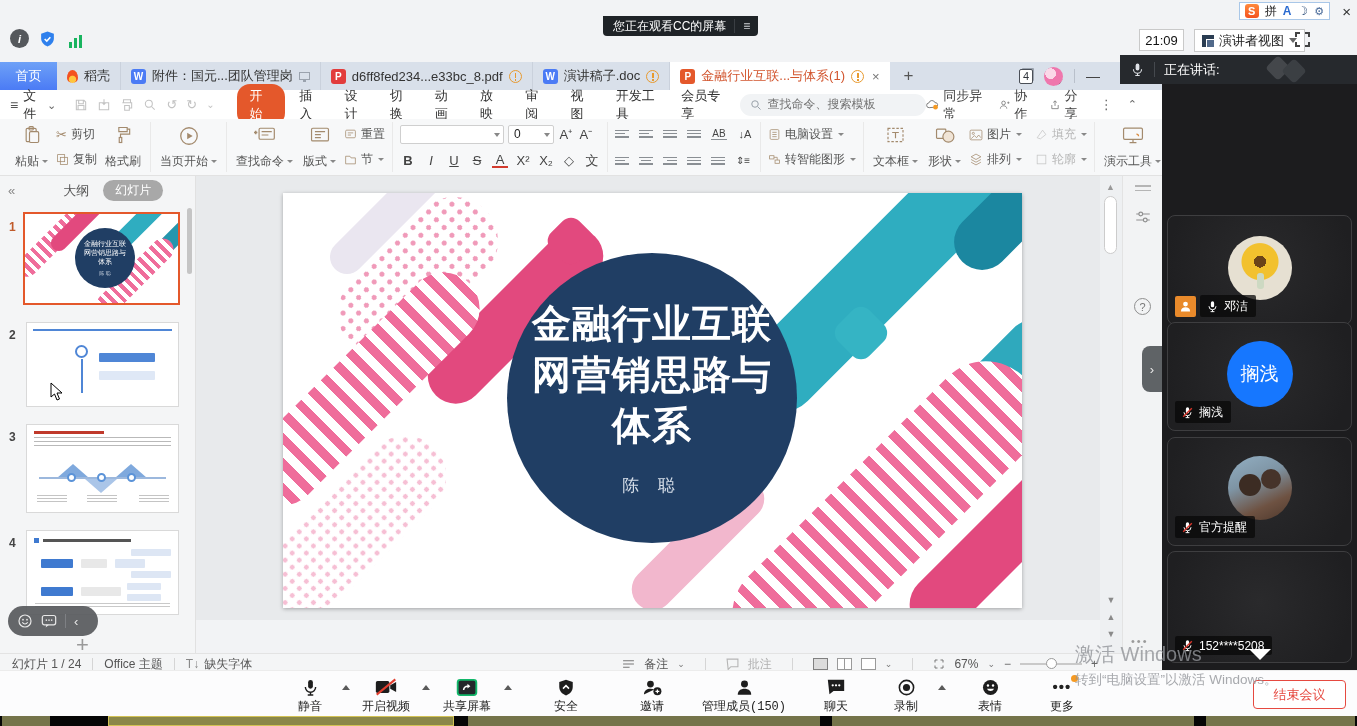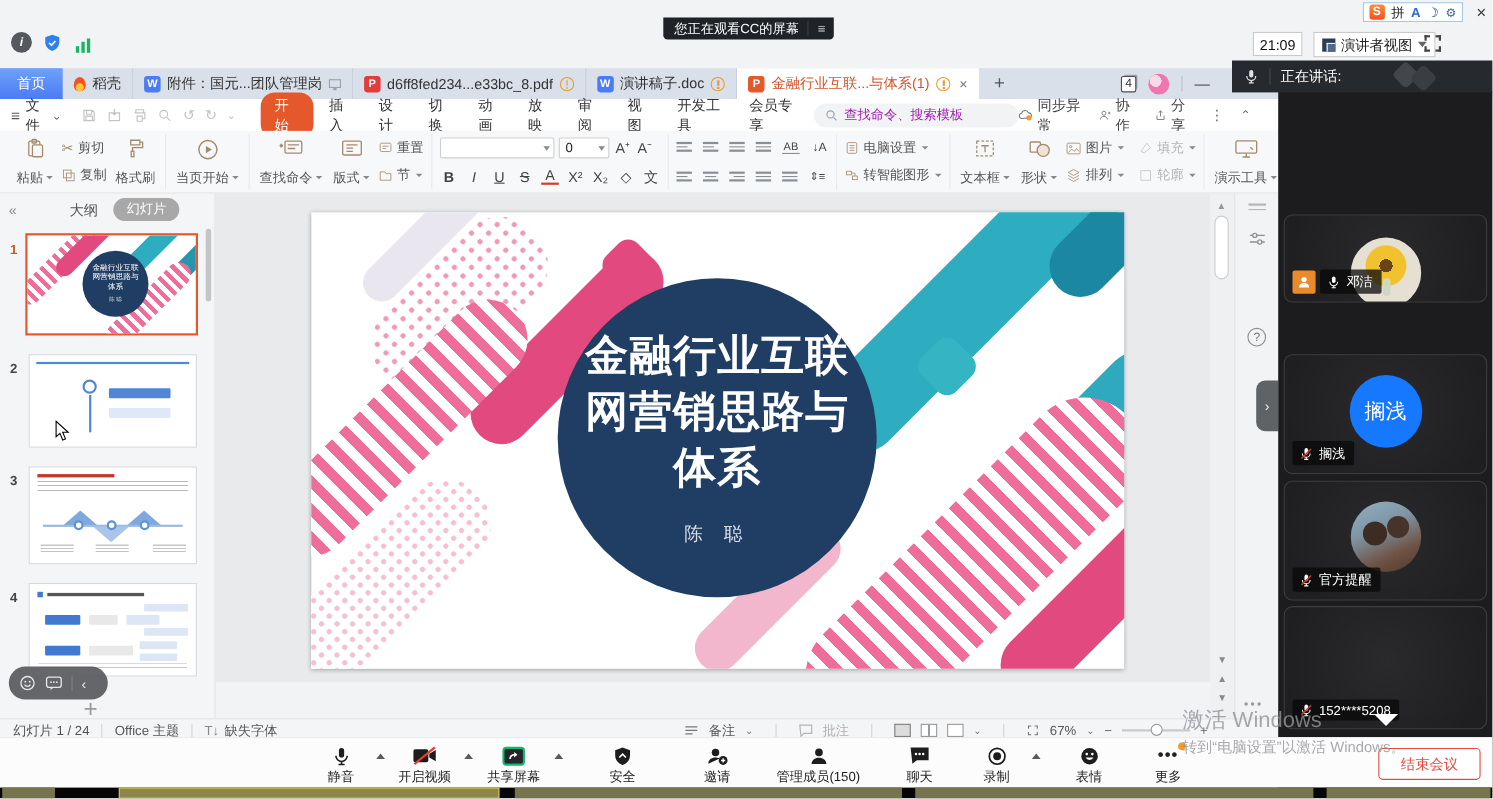--- a/index.html
+++ b/index.html
@@ -68,21 +68,21 @@
   .minimize { color:#444; font-size:14px; }
 
   
   .menubar { position:absolute; left:0; top:90px; width:1357px; height:29px; background:#fff; display:flex; align-items:center; font-size:13px; color:#333; }
   .mb-file { display:flex; align-items:center; gap:5px; padding:0 8px 0 10px; }
   .hamb { color:#555; font-size:14px; }
   .qbar { display:flex; align-items:center; gap:9px; color:#c3c3c3; padding:0 10px; font-size:13px;}
   .qbar svg { display:block; }
   .pill-start { background:#e4582b; color:#fff; border-radius:13px; padding:3px 13px; margin:0 6px 0 12px; font-size:13px;}
   .mitems { display:flex; align-items:center; gap:25px; margin-left:8px; }
-  .searchbox { margin-left:18px; width:212px; height:22px; background:#f1f3f5; border-radius:12px; display:flex; align-items:center; gap:6px; padding:0 10px; color:#a21caf; font-size:12px;}
+  .searchbox { margin-left:18px; width:212px; height:22px; background:#f1f3f5; border-radius:12px; display:flex; align-items:center; gap:6px; padding:0 10px; color:#737373; font-size:12px;}
   .mb-right { margin-left:auto; display:flex; align-items:center; gap:15px; padding-right:220px; color:#444; }
   .mb-it { display:flex; align-items:center; gap:4px; }
   .vdots { color:#666; letter-spacing:0; font-size:13px; }
   .chev-up { color:#666; font-size:11px; }
 
   
   .ribbon { position:absolute; left:0; top:119px; width:1357px; height:57px; background:#f7f8f9; border-bottom:1px solid #e2e2e2;
     display:flex; align-items:stretch; padding:3px 0 3px 6px; overflow:hidden; }
   .rg { border-right:1px solid #e9e9e9; padding:0 7px; display:flex; gap:6px; align-items:stretch; flex:none;}
   .bigbtn { display:flex; flex-direction:column; align-items:center; justify-content:space-between; font-size:12px; color:#555; padding:3px 2px 2px; white-space:nowrap;}
@@ -192,21 +192,21 @@
   .fp-div { width:1px; height:14px; background:#7e8084;}
   .fp-arr { color:#e5e5e5; font-size:13px; }
 
   
   .mtoolbar { position:absolute; left:0; top:670px; width:1357px; height:46px; background:#fcfcfd; border-top:1px solid #ececec; z-index:40; }
   .mt-inner { position:absolute; left:281px; top:0; display:flex; align-items:flex-start; }
   .mbtn { display:flex; flex-direction:column; align-items:center; padding-top:5px; font-size:12px; color:#222; width:58px; white-space:nowrap;}
   .mbtn .micw { height:22px; display:flex; align-items:center; }
   .mcaret { width:14px; padding-top:14px; display:flex; justify-content:center; }
   .mcaret i { width:0; height:0; border-left:4px solid transparent; border-right:4px solid transparent; border-bottom:5px solid #5a5a5a;}
-  .mbtn.members { width:94px; }
+  .mbtn.members { width:94px;font-family:Liberation Mono, monospace; }
   .more-dots { font-size:15px; font-weight:bold; letter-spacing:1px; color:#222; position:relative; line-height:20px;}
   .more-note { position:absolute; right:-7px; top:-2px; width:7px; height:7px; background:#f59a23; border-radius:50%;}
   .end-btn { position:absolute; right:11px; top:9px; width:93px; height:29px; border:1px solid #e64940; border-radius:4px;
     color:#e64940; font-size:13px; display:flex; align-items:center; justify-content:center; background:#fff; z-index:41;}
 
   .watermark { position:absolute; left:1075px; top:641px; z-index:80; color:rgba(145,148,152,.8); pointer-events:none; white-space:nowrap;}
   .wm1 { font-size:20px; } .wm2 { font-size:13.5px; margin-top:3px; }
 
   
   .taskstrip { position:absolute; left:0; top:716px; width:1357px; height:10px; background:#060606; z-index:45;}
@@ -1006,21 +1006,21 @@
     <i style="left:2px;width:48px"></i>
     <i style="left:108px;width:346px;background:#8a8749;border:1px solid #d2c255"></i>
     <i style="left:468px;width:352px"></i>
     <i style="left:832px;width:362px"></i>
     <i style="left:1206px;width:149px"></i>
   </div>
 
   <div class="mpanel">
 
 
-    <div class="ptile" style="top:112px;height:80px">
+    <div class="ptile" style="top:132px;height:110px">
       <div class="pav sunflower" style="top:20px;width:64px;height:64px"></div>
       <span class="member-box">
         <svg width="13" height="13" viewBox="0 0 24 24" style="color:#fff">
             <use href="#s-person"></use>
           </svg>
       </span>
       <div class="pbadge" style="left:32px">
         <svg width="13" height="13" viewBox="0 0 24 24" style="color:#fff">
             <use href="#s-mic"></use>
           </svg>

